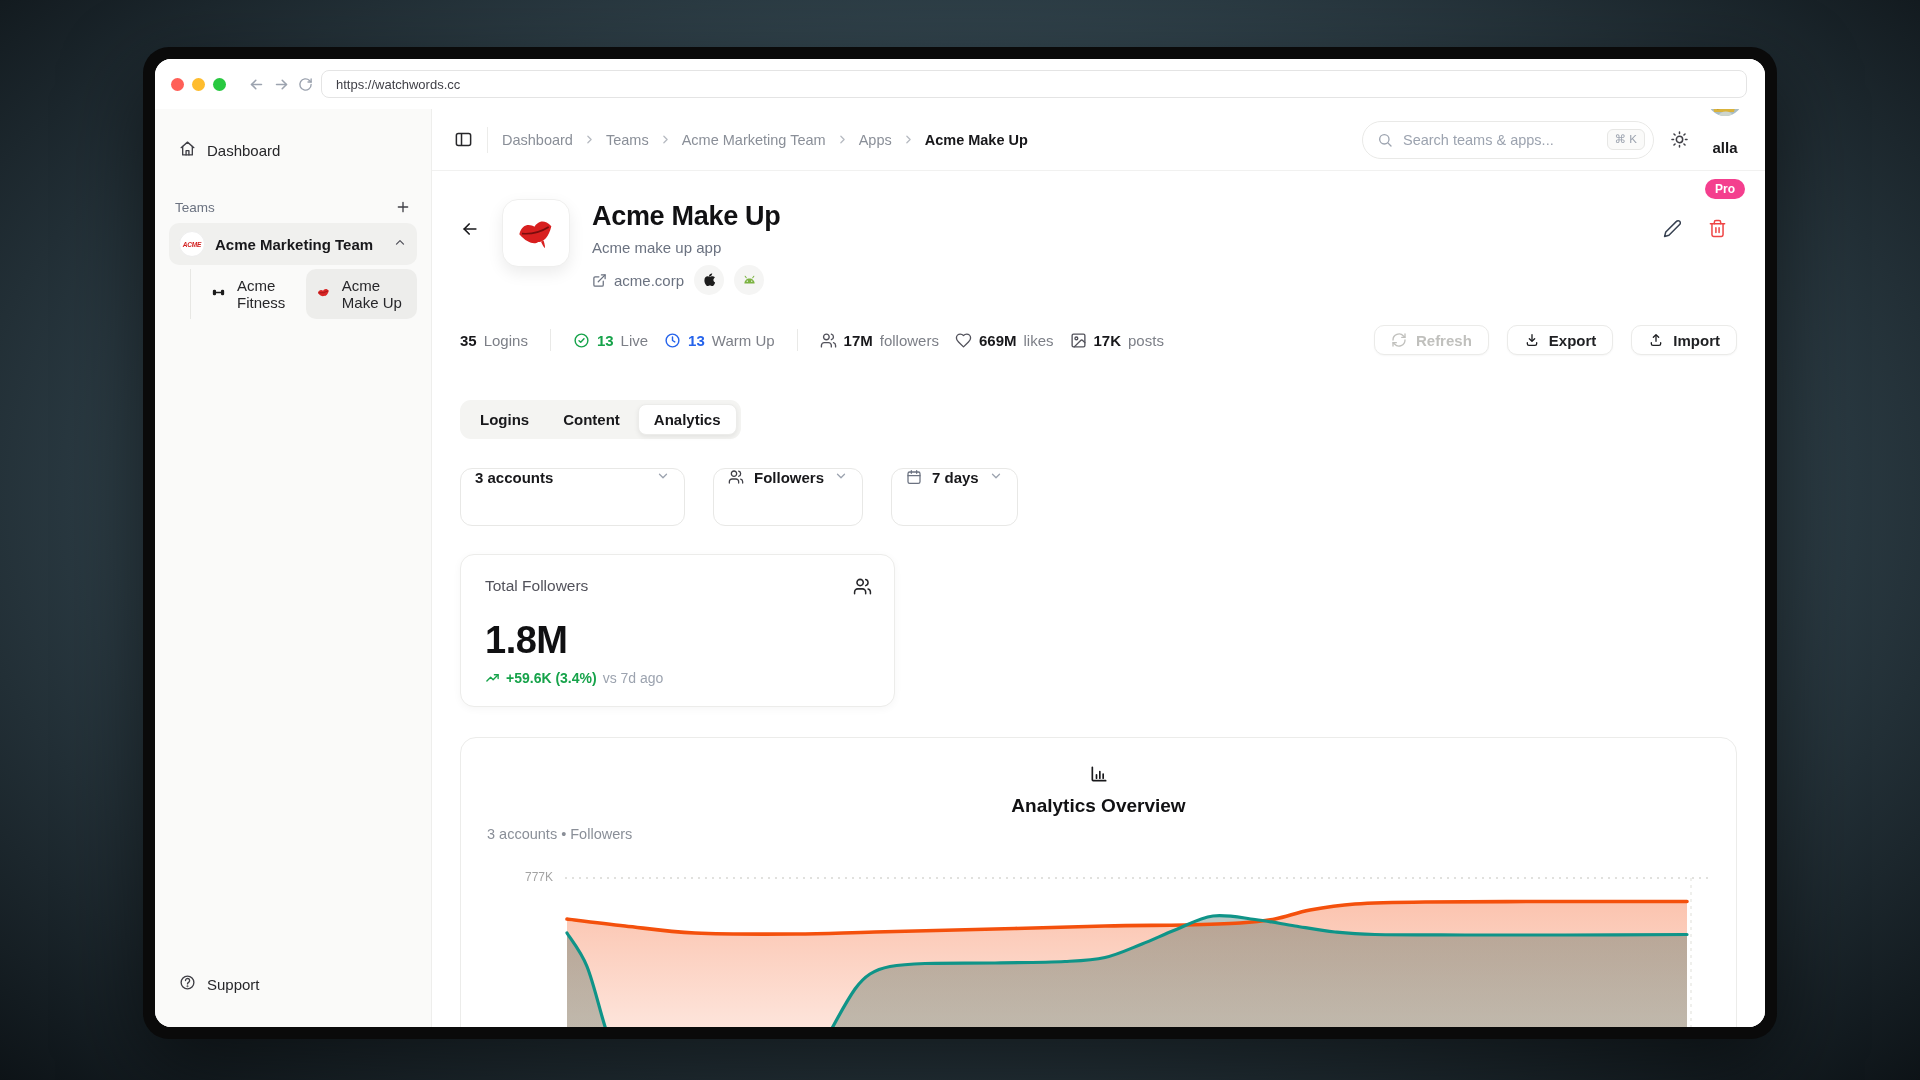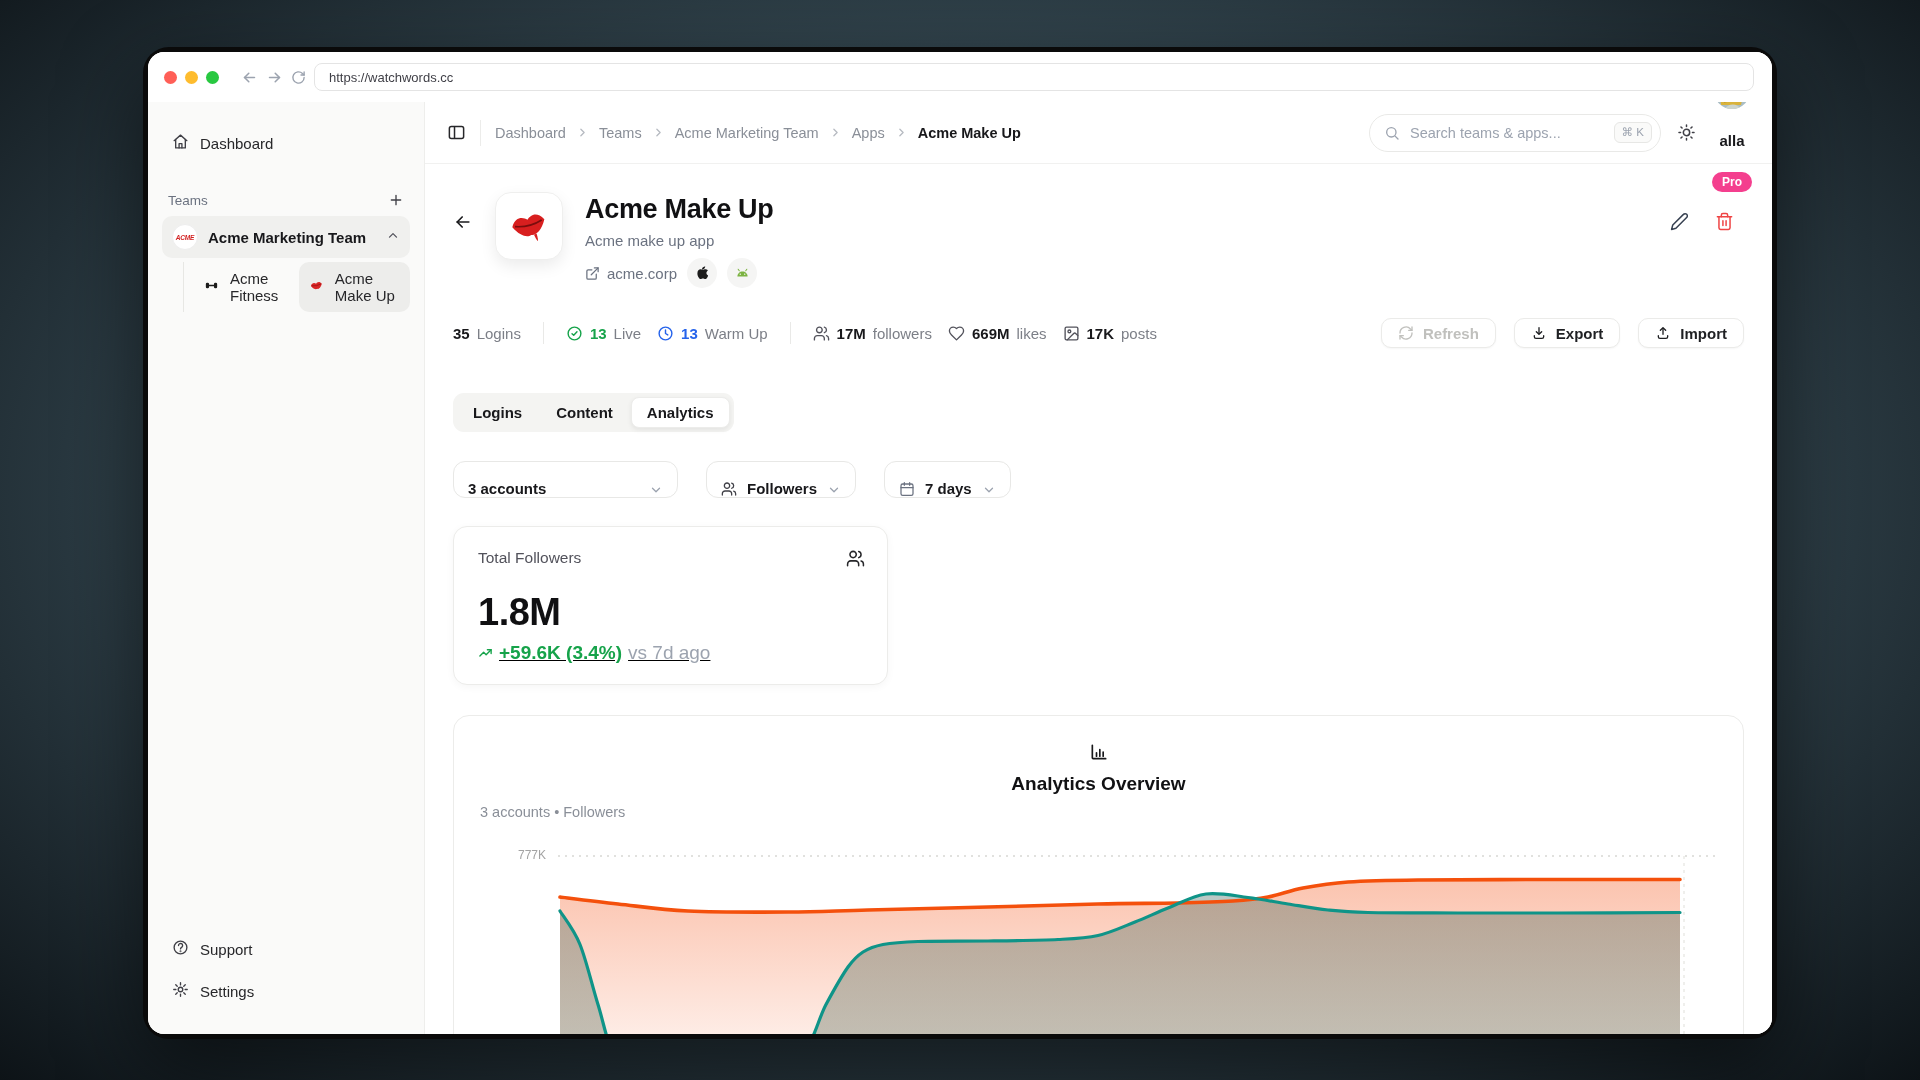--- a/index.html
+++ b/index.html
@@ -1,21 +1,21 @@
 <!DOCTYPE html>
 <html><head>
 <meta charset="utf-8">
 <style>
   * { margin:0; padding:0; box-sizing:border-box; }
   html,body { width:1920px; height:1080px; overflow:hidden; font-family:"Liberation Sans",sans-serif; }
   body { background:radial-gradient(ellipse at 50% 46%, #4c636d 0%, #31434c 55%, #0d1317 100%); position:relative; }
 
   
   .window { position:absolute; left:143px; top:47px; width:1634px; height:992px;
-            background:#0a0a0a; border-radius:26px; padding:5px;
+            background:#0a0a0a; border-radius:26px; padding:12px;
             box-shadow:0 30px 80px rgba(0,0,0,.55); }
   .window-inner { width:100%; height:100%; background:#fff; border-radius:16px; overflow:hidden;
                   display:flex; flex-direction:column; }
   .browser-bar { height:50px; flex:0 0 50px; display:flex; align-items:center; padding:0 18px 0 16px; gap:8px; background:#fff; }
   .traffic { display:flex; gap:8px; margin-right:14px; }
   .light { width:13px; height:13px; border-radius:50%; }
   .light.red{background:#ff5f57} .light.yellow{background:#febc2e} .light.green{background:#28c840}
   .nav-ic { color:#9ca3af; display:flex; align-items:center; }
   .url-bar { flex:1; height:28px; border:1px solid #e4e4e4; border-radius:8px; display:flex; align-items:center;
              padding:0 14px; font-size:13px; color:#3f3f46; background:#fff; }
@@ -99,34 +99,34 @@
   .btn.disabled svg { color:#c0c0bd; }
 
   
   .tabs { margin-top:45px; display:inline-flex; background:#f4f4f2; border-radius:11px; padding:4px; gap:2px;
           align-self:flex-start; width:max-content; }
   .tab { padding:7px 16px; font-size:15px; font-weight:600; color:#18181b; border-radius:8px; cursor:pointer; }
   .tab.active { background:#fff; border:1px solid #ececea; box-shadow:0 2px 5px rgba(0,0,0,.07); padding:6px 15px; }
 
   
   .filters { margin-top:29px; display:flex; gap:28px; }
-  .filter-pill { height:37px; border:1px solid #e8e8e6; border-radius:12px; background:#fff; display:flex;
-                 align-items:flex-end; gap:10px; padding:0 14px; font-size:15px; font-weight:600; color:#18181b;
+  .filter-pill { height:58px; border:1px solid #e8e8e6; border-radius:12px; background:#fff; display:flex;
+                 align-items:flex-start; gap:10px; padding:0 14px; font-size:15px; font-weight:600; color:#18181b;
                  cursor:pointer; }
   .filter-pill .chev { color:#9ca3af; }
   .filter-pill.accounts { width:225px; justify-content:space-between; }
   .filter-pill svg.lead { color:#3f3f46; }
 
   
   .sum-card { margin-top:28px; width:435px; border:1px solid #ececea; border-radius:14px; background:#fff;
               box-shadow:0 2px 8px rgba(0,0,0,.04); padding:22px 24px 20px; position:relative; }
   .sum-label { font-size:15.5px; color:#52525b; }
   .sum-icon { position:absolute; right:22px; top:22px; color:#27272a; }
   .sum-value { font-size:38px; font-weight:800; color:#101012; letter-spacing:-.5px; margin-top:24px; }
-  .sum-delta { margin-top:8px; display:flex; align-items:center; gap:6px; font-size:19px;text-decoration:underline; }
+  .sum-delta { margin-top:8px; display:flex; align-items:center; gap:6px; font-size:14px; }
   .sum-delta .pos { color:#16a34a; font-weight:700; }
   .sum-delta .suffix { color:#9ca3af; }
 
   
   .chart-card { margin-top:30px; border:1px solid #ececea; border-radius:16px; background:#fff;
                 padding:26px 26px 0; height:420px; }
   .chart-title-row { display:flex; align-items:center; gap:11px; font-size:19px; font-weight:700; color:#111113;flex-direction:column; }
   .chart-sub { margin-top:9px; font-size:14.5px; color:#8a8f98; }
   .chart-area { position:relative; margin-top:24px; height:230px; overflow:hidden; }
   .ytick { position:absolute; left:38px; top:4px; font-size:12px; color:#a3a3a3; }
@@ -227,29 +227,20 @@
         <div class="side-item">
           <span>
             <svg width="17" height="17" viewBox="0 0 24 24" fill="none" stroke="currentColor" stroke-width="1.9" stroke-linecap="round">
                   <circle cx="12" cy="12" r="9"></circle>
                   <path d="M9.2 9.2a2.9 2.9 0 1 1 4.7 2.3c-.9.7-1.9 1.2-1.9 2.5"></path>
                   <circle cx="12" cy="17.2" r=".4" fill="currentColor"></circle>
                 </svg>
           </span>
           <span>Support</span>
         </div>
-        <div class="side-item">
-          <span>
-            <svg width="17" height="17" viewBox="0 0 24 24" fill="none" stroke="currentColor" stroke-width="1.9" stroke-linecap="round">
-                  <circle cx="12" cy="12" r="3.2"></circle>
-                  <path d="M12 2.5v3M12 18.5v3M2.5 12h3M18.5 12h3M5.3 5.3l2.1 2.1M16.6 16.6l2.1 2.1M18.7 5.3l-2.1 2.1M7.4 16.6l-2.1 2.1"></path>
-                </svg>
-          </span>
-          <span>Settings</span>
-        </div>
       </div>
     </aside>
 
     <section class="main">
 
       <div class="topbar">
         <span class="icon-btn" style="color:#27272a">
           <svg width="19" height="19" viewBox="0 0 24 24" fill="none" stroke="currentColor" stroke-width="1.9" stroke-linejoin="round">
                 <rect x="3" y="4.5" width="18" height="15" rx="2.5"></rect>
                 <path d="M9.5 4.5v15"></path>

